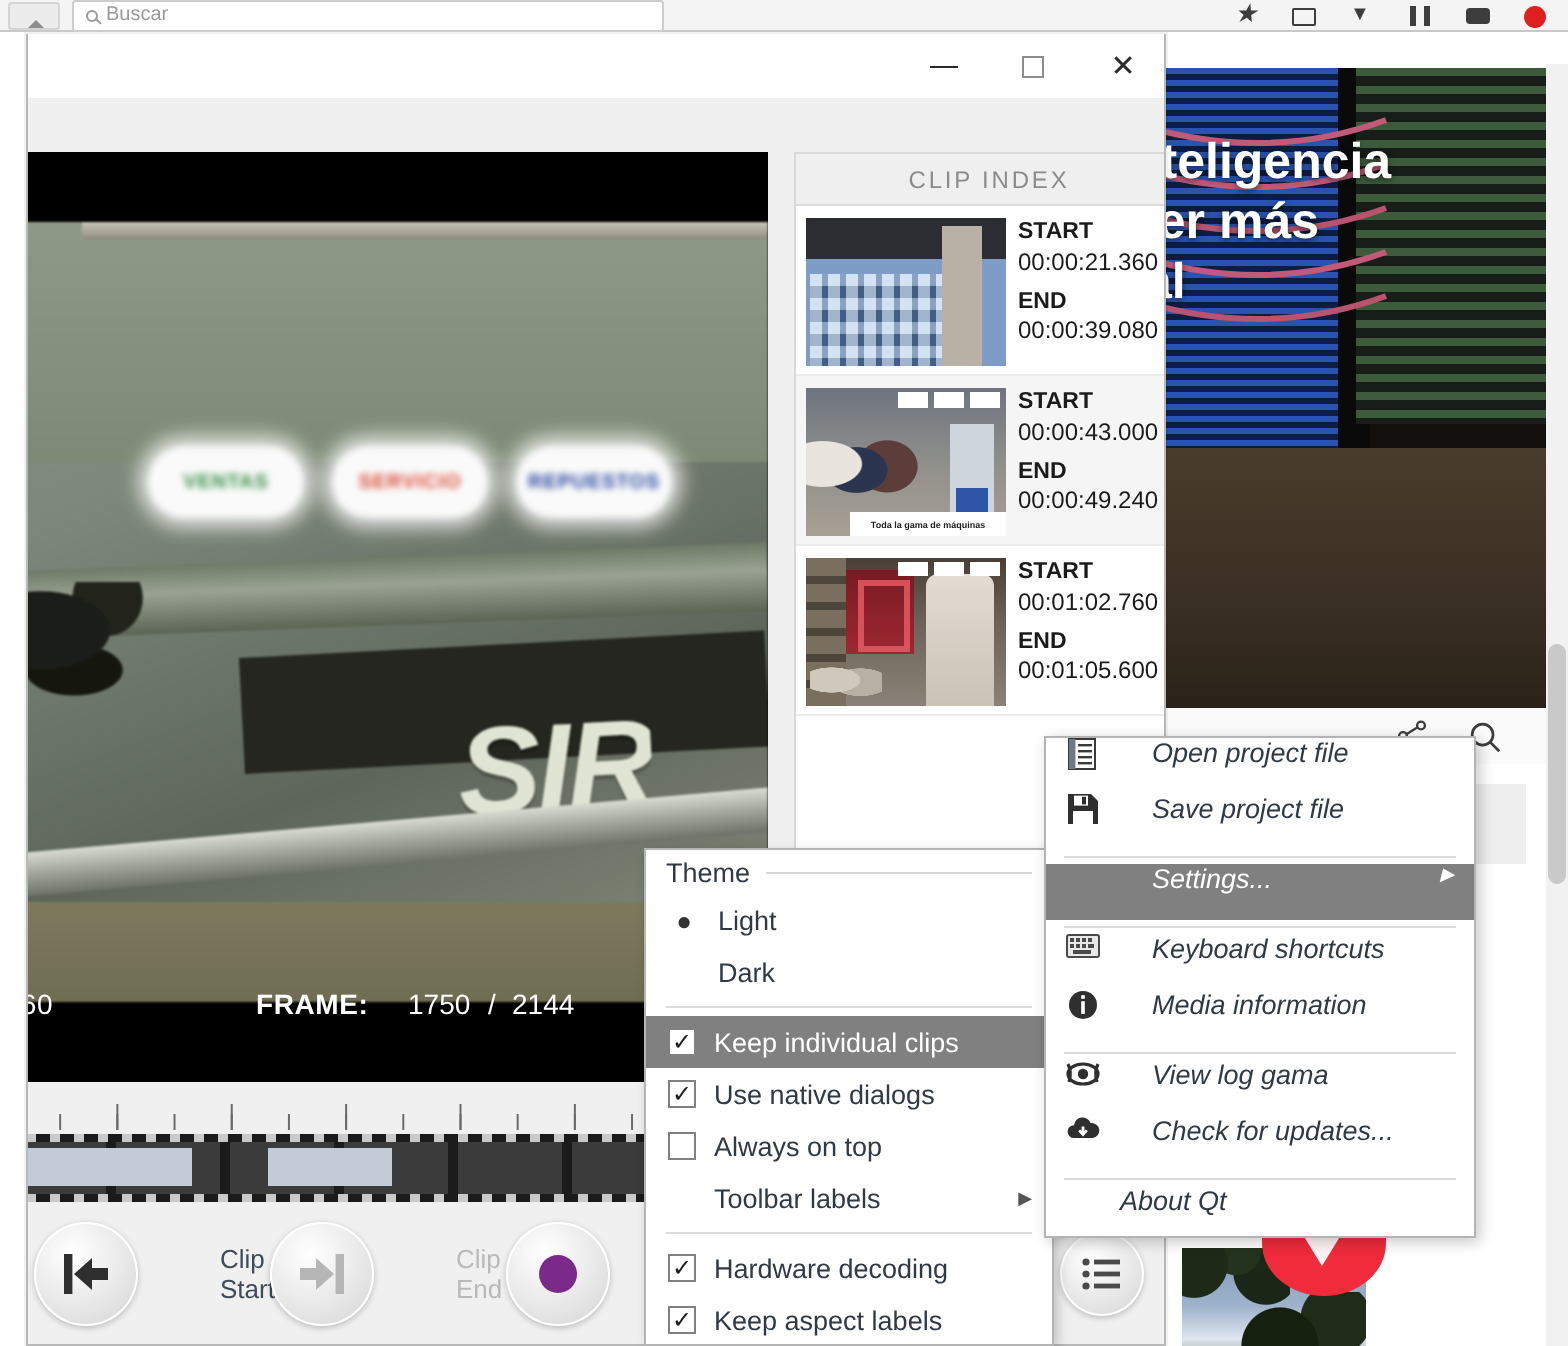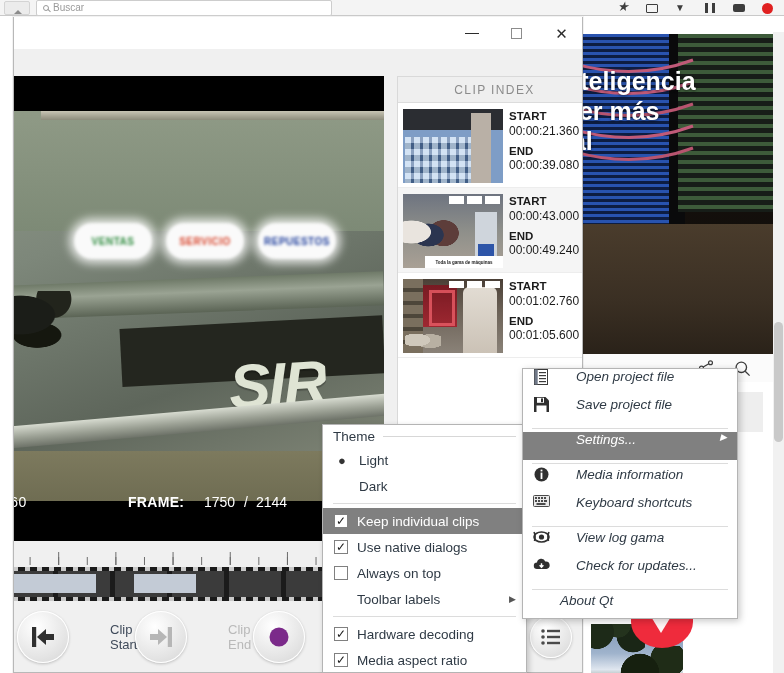--- a/index.html
+++ b/index.html
@@ -668,21 +668,21 @@
 
     <div class="m-sep"></div>
 
     <div class="m-item">
       <span class="chk">✓</span>
       <span>Hardware decoding</span>
     </div>
 
     <div class="m-item">
       <span class="chk">✓</span>
-      <span>Media aspect ratio</span>
+      <span>Keep aspect labels</span>
     </div>
 
   </div>
 
   <div class="menu-right">
 
     <div class="r-item">
       <span class="r-ico">
         <svg width="14" height="16" viewBox="0 0 14 16">
           <rect x="0.5" y="0.5" width="13" height="15" fill="#fff" stroke="#3a3a3a"></rect>
@@ -710,31 +710,20 @@
 
     <div class="r-sep"></div>
 
     <div class="r-item hl">
       <span class="r-ico"></span>
       <span>Settings...</span>
       <span class="r-arrow">▶</span>
     </div>
 
     <div class="r-sep"></div>
-
-    <div class="r-item">
-      <span class="r-ico">
-        <svg width="15" height="15" viewBox="0 0 15 15">
-          <circle cx="7.5" cy="7.5" r="7" fill="#2f2f2f"></circle>
-          <rect x="6.6" y="2.6" width="1.8" height="1.8" fill="#fff"></rect>
-          <rect x="6.6" y="5.6" width="1.8" height="6.4" fill="#fff"></rect>
-        </svg>
-      </span>
-      <span>Media information</span>
-    </div>
 
     <div class="r-item">
       <span class="r-ico">
         <svg width="17" height="12" viewBox="0 0 17 12">
           <rect x="0.5" y="0.5" width="16" height="11" rx="1" fill="#e8e8e8" stroke="#4a4a4a"></rect>
           <g fill="#4a4a4a">
             <rect x="2" y="2" width="2" height="2"></rect>
               <rect x="5" y="2" width="2" height="2"></rect>
             <rect x="8" y="2" width="2" height="2"></rect>
               <rect x="11" y="2" width="2" height="2"></rect>
@@ -742,20 +731,31 @@
               <rect x="5" y="5" width="2" height="2"></rect>
             <rect x="8" y="5" width="2" height="2"></rect>
               <rect x="11" y="5" width="3" height="2"></rect>
             <rect x="3.5" y="8" width="9" height="2"></rect>
           </g>
         </svg>
       </span>
       <span>Keyboard shortcuts</span>
     </div>
 
+    <div class="r-item">
+      <span class="r-ico">
+        <svg width="15" height="15" viewBox="0 0 15 15">
+          <circle cx="7.5" cy="7.5" r="7" fill="#2f2f2f"></circle>
+          <rect x="6.6" y="2.6" width="1.8" height="1.8" fill="#fff"></rect>
+          <rect x="6.6" y="5.6" width="1.8" height="6.4" fill="#fff"></rect>
+        </svg>
+      </span>
+      <span>Media information</span>
+    </div>
+
     <div class="r-sep"></div>
 
     <div class="r-item">
       <span class="r-ico">
         <svg width="17" height="14" viewBox="0 0 17 14">
           <ellipse cx="8.5" cy="7" rx="7.5" ry="5" fill="none" stroke="#2f2f2f" stroke-width="1.6"></ellipse>
           <circle cx="8.5" cy="7" r="2.6" fill="#2f2f2f"></circle>
           <path d="M1 2 Q3 6 1.5 11" stroke="#2f2f2f" stroke-width="1.6" fill="none"></path>
           <path d="M16 2 Q14 6 15.5 11" stroke="#2f2f2f" stroke-width="1.6" fill="none"></path>
         </svg>

